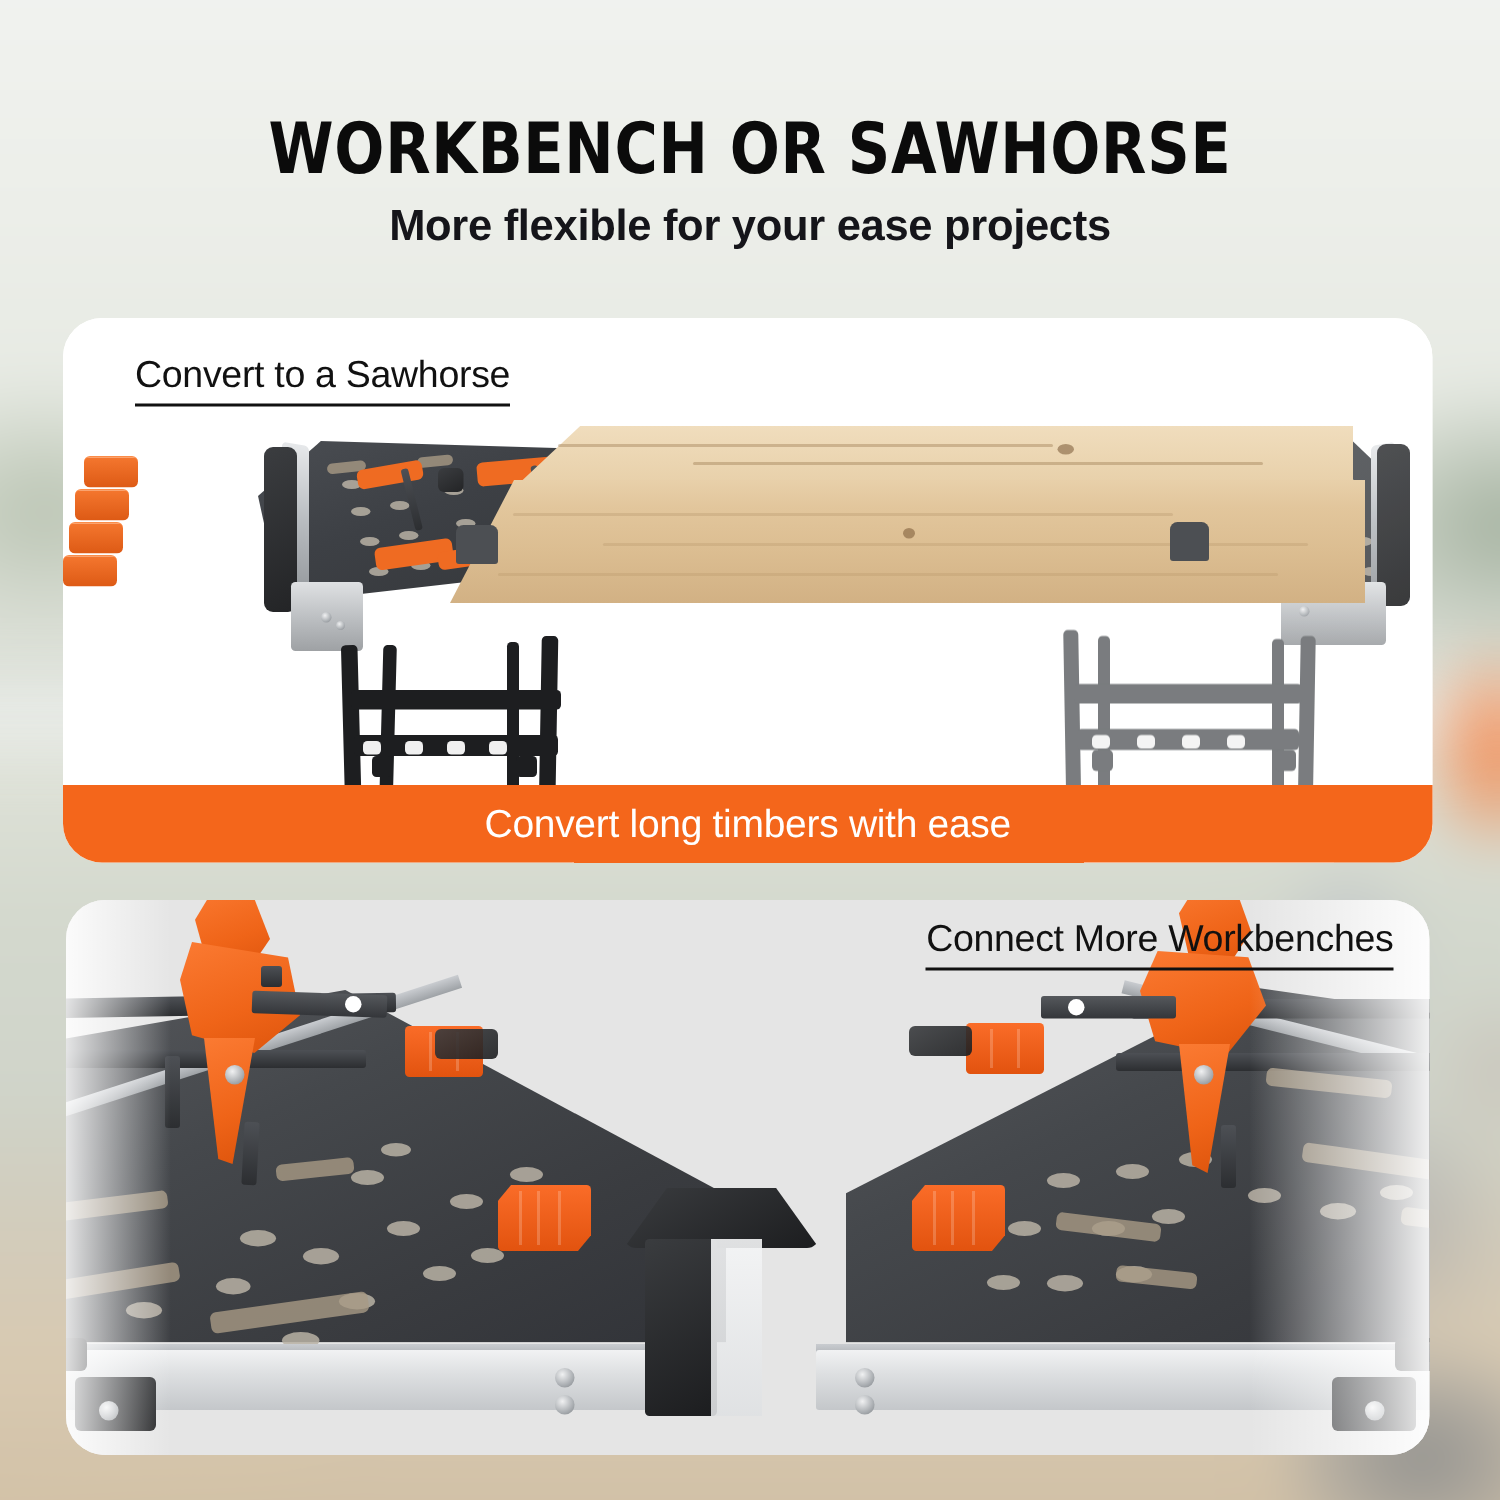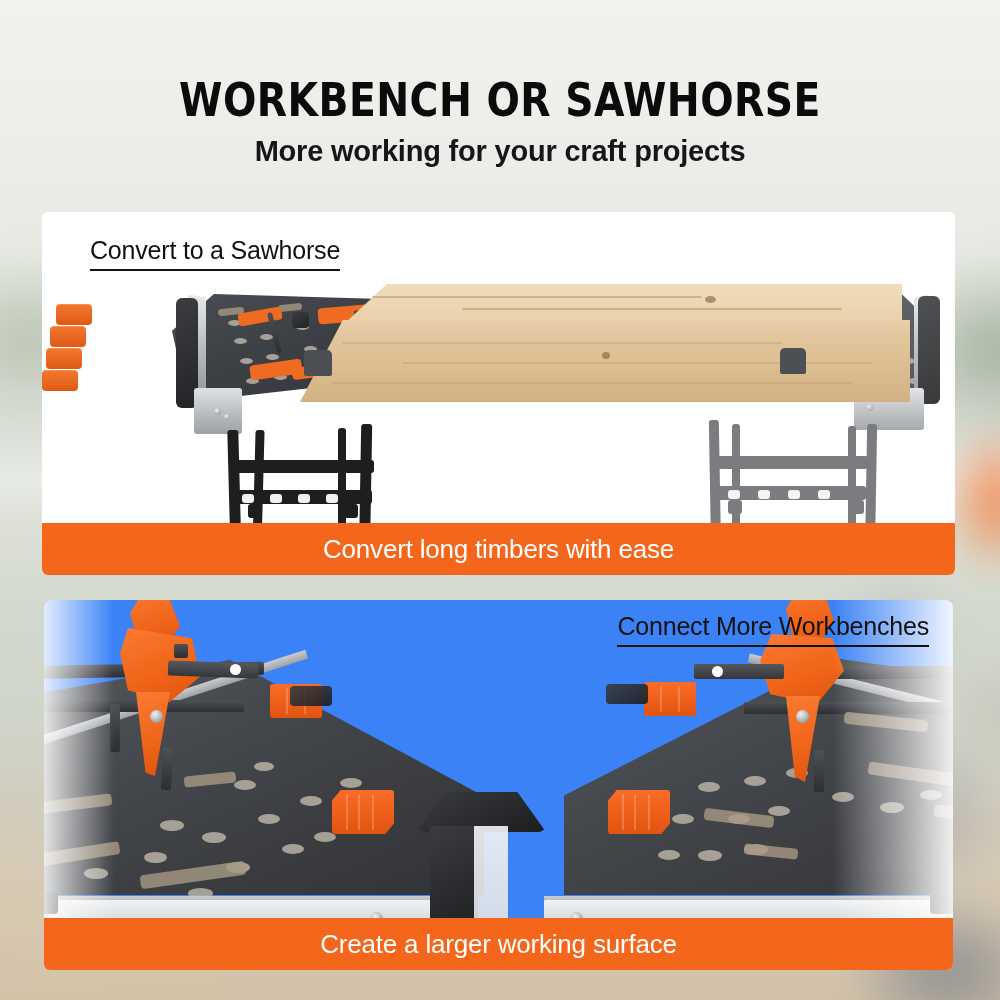--- a/index.html
+++ b/index.html
@@ -87,21 +87,21 @@
     font-size: 29px;
     color: #15151a;
     letter-spacing: -.2px;
     white-space: nowrap;
   }
 
   
   .card {
     position: absolute;
     background: #ffffff;
-    border-radius: 6px;
+    border-radius: 26px;
     overflow: hidden;
   }
   .card-top    { left: 42px; top: 212px; width: 913px; height: 363px; }
   .card-bottom { left: 44px; top: 600px; width: 909px; height: 370px; }
 
   .card-label {
     position: absolute;
     font-size: 25px;
     color: #111;
     letter-spacing: -.2px;
@@ -219,21 +219,21 @@
     position: absolute; width: 11px; height: 7px; border-radius: 50%;
     background: rgba(120,88,52,.55);
   }
   .notch {
     position: absolute;
     background: #4c4f53;
     border-radius: 5px 5px 2px 2px;
   }
 
   
-  .p2 { background: #3b82f6; }
+  .p2 { background: #e5e5e5; }
 
   .tabletop {
     position: absolute;
     background: linear-gradient(155deg,#56585c 0%, #45484c 35%, #3a3c40 70%, #313338 100%);
   }
   .tt-left {
     left: -30px; top: 60px; width: 470px; height: 235px;
     clip-path: polygon(0% 16%, 46% 0%, 100% 58%, 100% 100%, 0% 100%);
   }
   .tt-right {
@@ -305,21 +305,21 @@
     <div class="bg-orangeblur"></div>
     <div class="bg-lumber">
 
       <div class="bg-plank bg-p3"></div>
 
     </div>
     <div class="bg-tool"></div>
   </div>
 
   <div class="headline">WORKBENCH OR SAWHORSE</div>
-  <div class="subhead">More working for your craft projects</div>
+  <div class="subhead">More flexible for your ease projects</div>
 
   <div class="card card-top">
 
     <div class="photo p1">
 
       <div class="bench">
 
         <div class="ostack" style="left:14px;  top:92px;"></div>
         <div class="ostack" style="left:8px;   top:114px;"></div>
         <div class="ostack" style="left:4px;   top:136px;"></div>
@@ -584,16 +584,15 @@
            clip-path: polygon(22% 0%, 78% 0%, 100% 100%, 0% 100%); border-radius:8px;"></div>
       <div class="blackcorner" style="left:386px; top:226px; width:48px; height:118px; border-radius:3px;"></div>
       <div class="edge" style="left:430px; top:226px; width:34px; height:118px; background:linear-gradient(180deg,#f4f5f6,#dfe1e3); opacity:.9;"></div>
 
       <div class="fade-left"></div>
       <div class="fade-right"></div>
 
       <div class="card-label label-bottom">Connect More Workbenches</div>
     </div>
 
-    <div class="banner">Create a larger working surface</div>
   </div>
 
 </div>
 
 </body></html>

